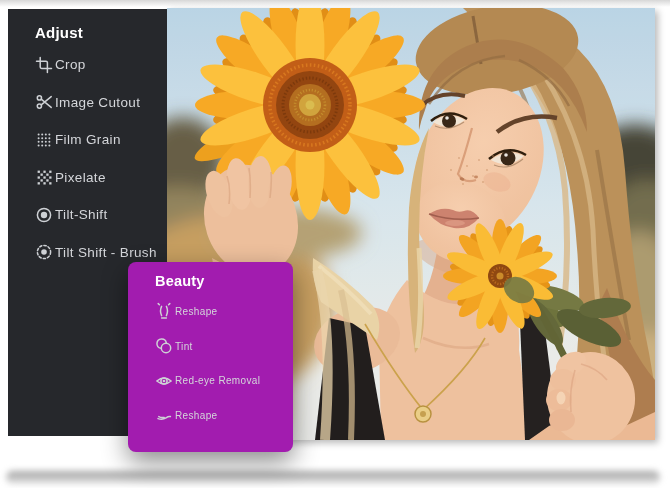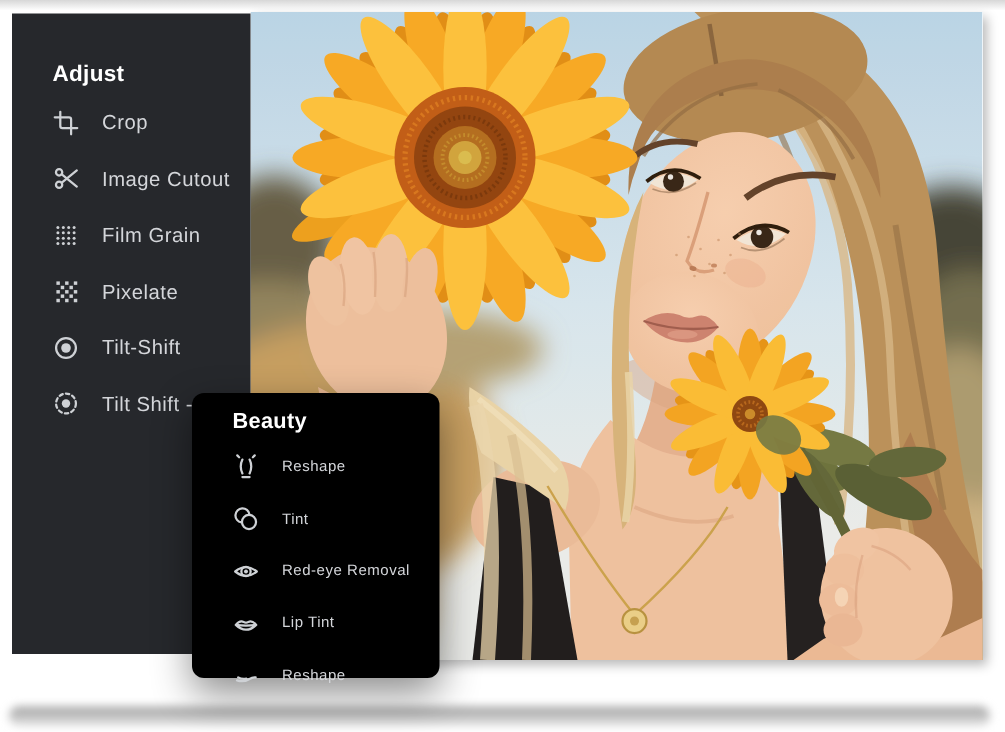--- a/index.html
+++ b/index.html
@@ -7,30 +7,30 @@
          font-family:"Liberation Sans","DejaVu Sans",sans-serif;}
   .top-shade{position:absolute;left:0;top:0;right:0;height:7px;
              background:linear-gradient(#d7d7d7,#ffffff);z-index:0;}
   .card-shadow{position:absolute;left:6px;right:10px;top:471px;height:13px;
                background:linear-gradient(#9f9f9f,#e6e6e6);filter:blur(3px);
                border-radius:8px;z-index:0;}
   .photo{position:absolute;left:167px;top:8px;width:488px;height:432px;z-index:1;
          box-shadow:3px 3px 7px rgba(0,0,0,.28);}
   .photo svg{display:block;}
   .sidebar{position:absolute;left:8px;top:9px;width:159px;height:427px;
-           background:#26282c;z-index:2;box-sizing:border-box;padding-top:31px;}
+           background:#26282c;z-index:2;box-sizing:border-box;padding-top:14px;}
   .panel-title{margin:0 0 0 27px;line-height:19px;font-size:15px;font-weight:700;
                color:#ffffff;letter-spacing:.2px;}
   .side-list{list-style:none;margin:4px 0 0 0;padding:0;}
-  .item{height:37.5px;display:flex;align-items:center;gap:15px;padding-left:27px;cursor:pointer;}
+  .item{height:37.5px;display:flex;align-items:center;gap:2px;padding-left:27px;cursor:pointer;}
   .lbl{font-size:13.5px;font-weight:500;color:#d4d6da;letter-spacing:.35px;white-space:nowrap;}
   .icn{width:18px;height:18px;flex:0 0 18px;display:flex;align-items:center;justify-content:center;}
   .icn svg{stroke:#ced1d5;fill:none;stroke-width:1.5;stroke-linecap:round;stroke-linejoin:round;}
   .icn svg .f{fill:#ced1d5;stroke:none;}
-  .beauty{position:absolute;left:128px;top:262px;width:165px;height:190px;background:#000000;
+  .beauty{position:absolute;left:128px;top:262px;width:165px;height:190px;background:#a21caf;
           border-radius:8px;z-index:3;box-sizing:border-box;padding-top:10px;
           box-shadow:0 10px 26px rgba(0,0,0,.45);}
   .beauty .panel-title{font-size:14.5px;line-height:18px;}
   .beauty .side-list{margin-top:4px;}
   .beauty .item{height:34.8px;}
   .beauty .lbl{font-size:10px;}
 </style>
 </head>
 <body>
 
@@ -406,28 +406,20 @@
               <path d="M1.8 9 Q9 3.2 16.2 9 Q9 14.8 1.8 9 Z"></path>
               <circle cx="9" cy="9" r="3.1"></circle>
               <circle class="f" cx="9" cy="9" r="1.3"></circle>
             </svg>
         </span>
         <span class="lbl">Red-eye Removal</span>
       </li>
       <li class="item">
         <span class="icn">
           <svg width="18" height="18" viewBox="0 0 18 18">
-              <path d="M2.2 9.6 Q4.8 6.4 7.4 7.6 Q9 8.6 10.6 7.6 Q13.2 6.4 15.8 9.6 Q12.6 12.8 9 12.8 Q5.4 12.8 2.2 9.6 Z M2.2 9.6 Q9 10.6 15.8 9.6"></path>
-            </svg>
-        </span>
-        <span class="lbl">Lip Tint</span>
-      </li>
-      <li class="item">
-        <span class="icn">
-          <svg width="18" height="18" viewBox="0 0 18 18">
               <path d="M3 11.6 Q7.5 13 11 10.8 Q13.6 9.2 15.4 9.6 M3.8 9.6 Q6.2 11 9.2 10.4"></path>
             </svg>
         </span>
         <span class="lbl">Reshape</span>
       </li>
     </ul>
   </div>
 </div>
 
 </body></html>

